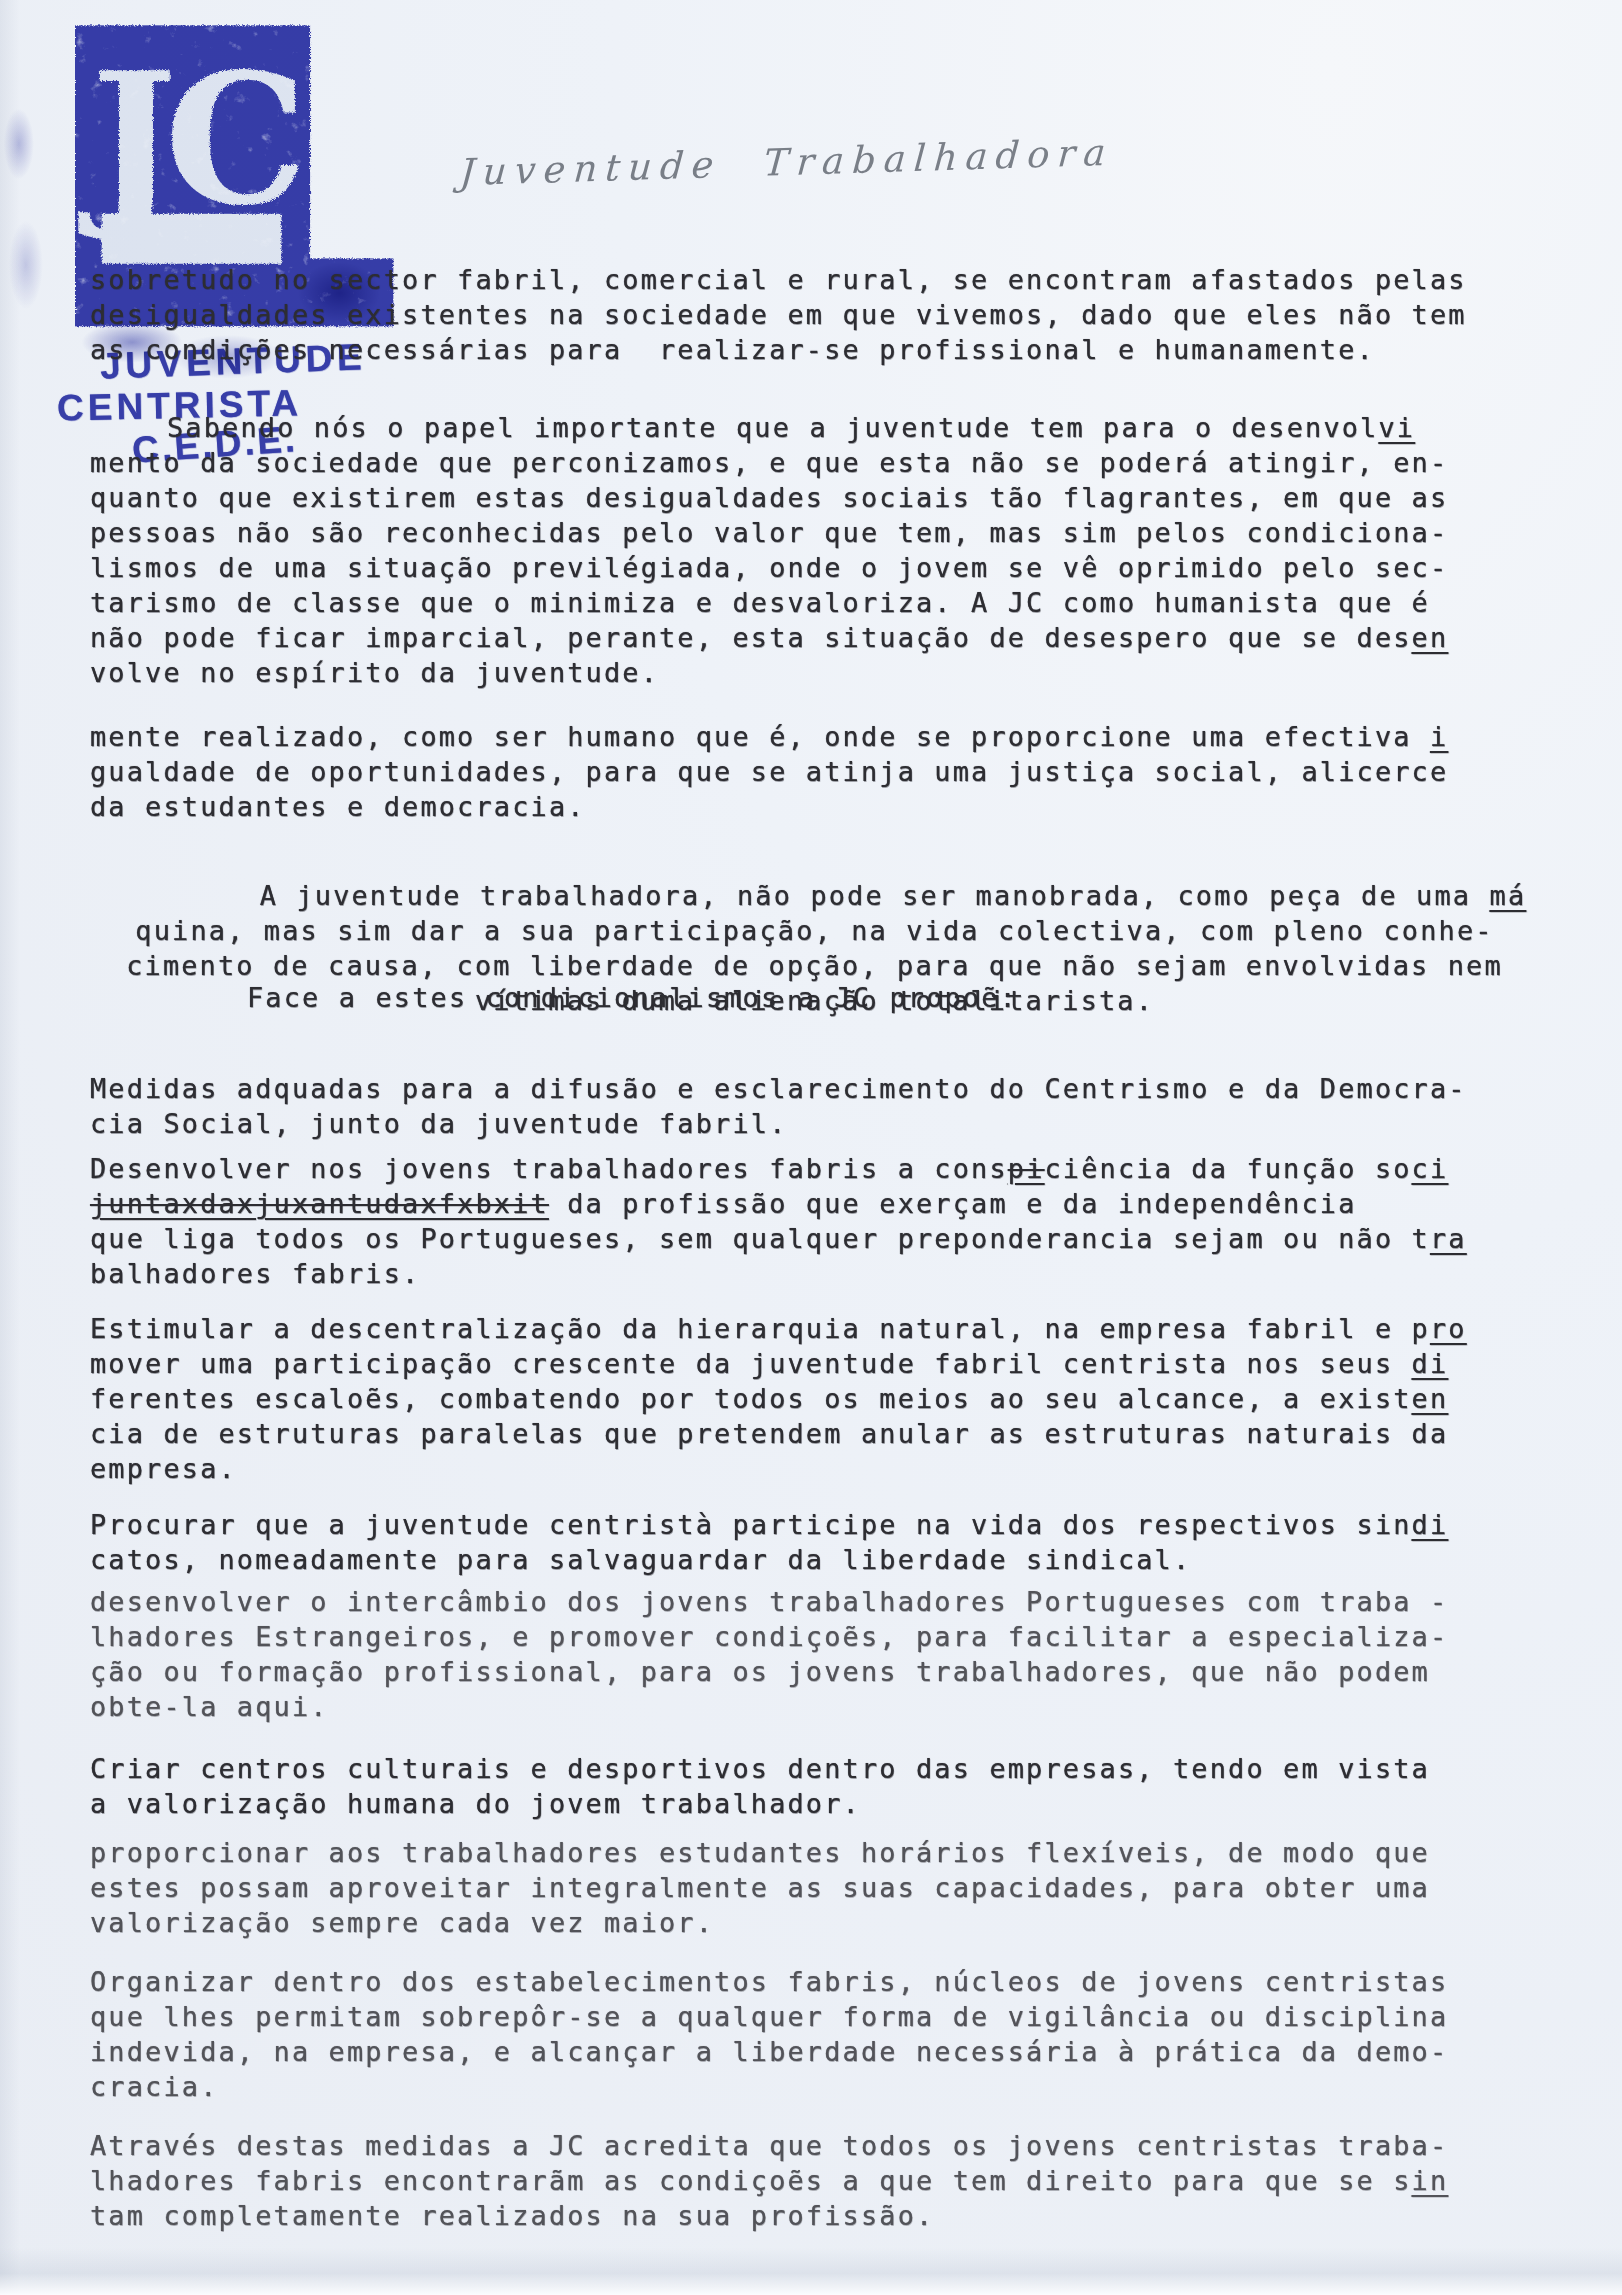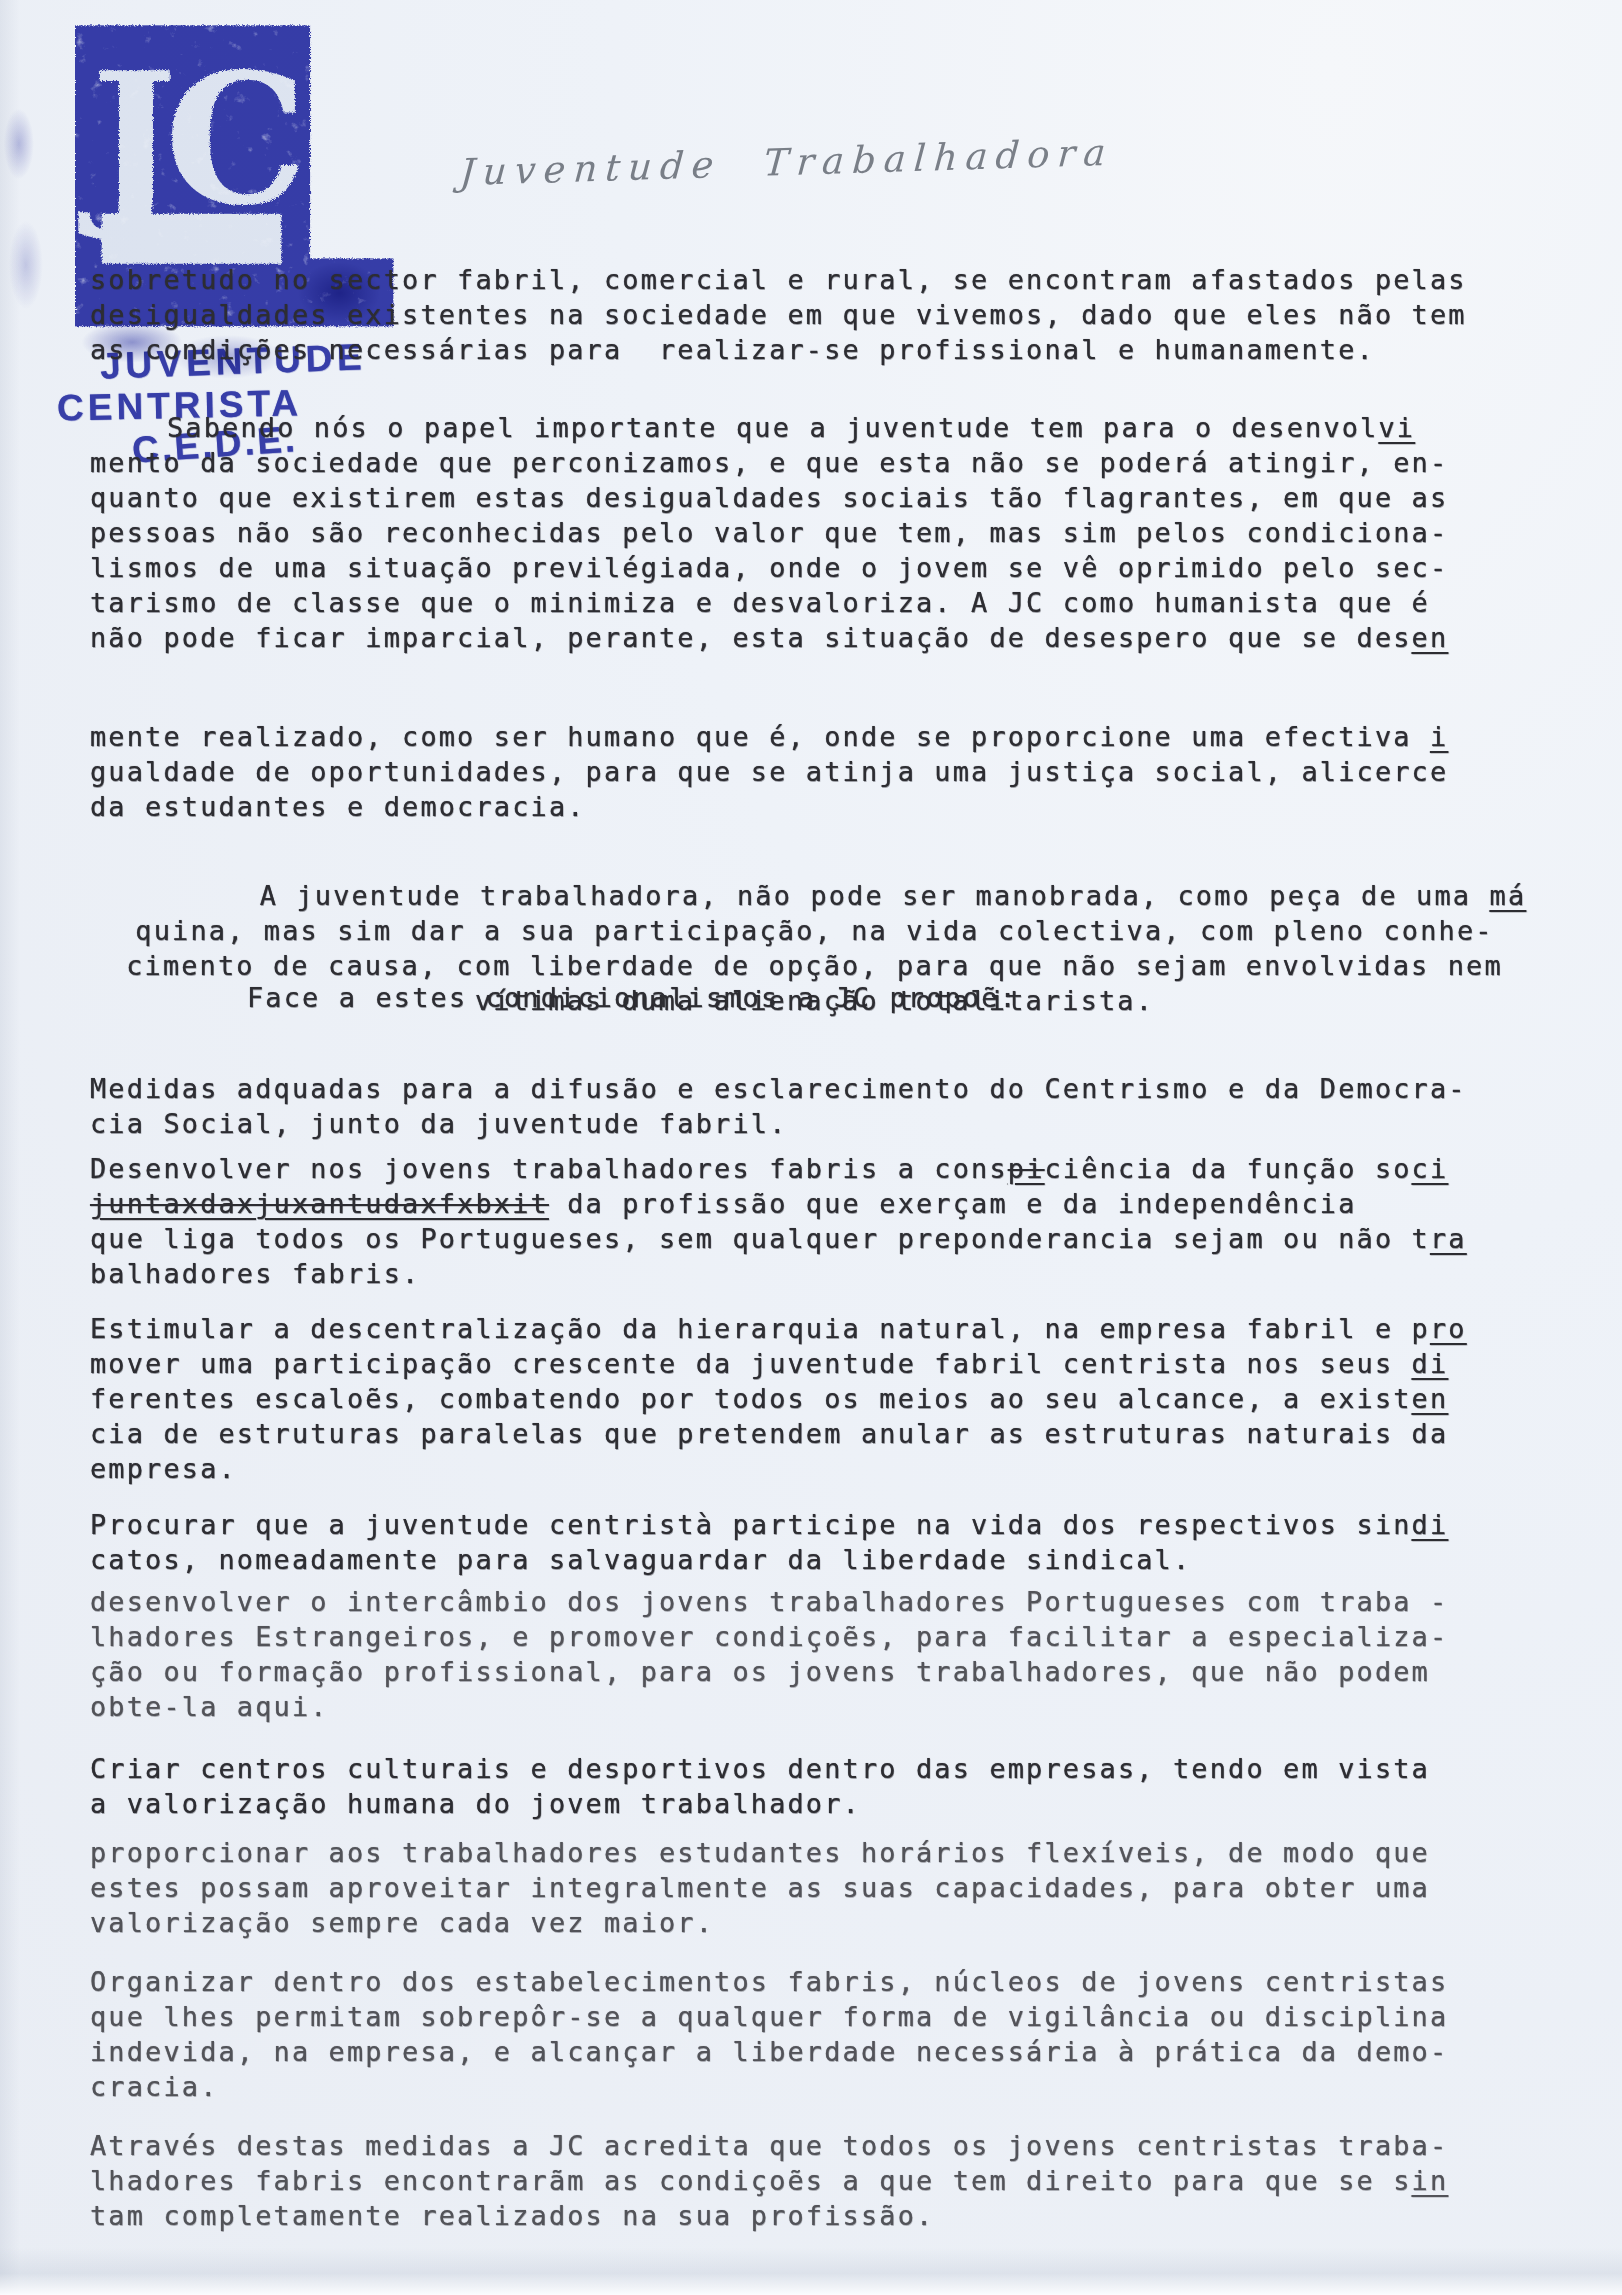--- a/index.html
+++ b/index.html
@@ -107,20 +107,21 @@
         <div class="tline"><span>as condições necessárias para  realizar-se profissional e humanamente.</span></div>
       </div>
       <div class="para" style="top: 410px;">
         <div class="tline" style="padding-left: 77px;"><span>Sabendo nós o papel importante que a juventude tem para o desenvol</span><span class="u">vi</span></div>
         <div class="tline"><span>mento da sociedade que perconizamos, e que esta não se poderá atingir, en-</span></div>
         <div class="tline"><span>quanto que existirem estas desigualdades sociais tão flagrantes, em que as</span></div>
         <div class="tline"><span>pessoas não são reconhecidas pelo valor que tem, mas sim pelos condiciona-</span></div>
         <div class="tline"><span>lismos de uma situação previlégiada, onde o jovem se vê oprimido pelo sec-</span></div>
         <div class="tline"><span>tarismo de classe que o minimiza e desvaloriza. A JC como humanista que é</span></div>
         <div class="tline"><span>não pode ficar imparcial, perante, esta situação de desespero que se des</span><span class="u">en</span></div>
+        <div class="tline"><span>volve no espírito da juventude.</span></div>
       </div>
       <div class="para" style="top: 719px;">
         <div class="tline"><span>mente realizado, como ser humano que é, onde se proporcione uma efectiva </span><span class="u">i</span></div>
         <div class="tline"><span>gualdade de oportunidades, para que se atinja uma justiça social, alicerce</span></div>
         <div class="tline"><span>da estudantes e democracia.</span></div>
       </div>
       <div class="para" style="top: 878px; text-align: center;">
         <div class="tline" style="padding-left: 157px;"><span>A juventude trabalhadora, não pode ser manobrada, como peça de uma </span><span class="u">má</span></div>
         <div class="tline"><span>quina, mas sim dar a sua participação, na vida colectiva, com pleno conhe-</span></div>
         <div class="tline"><span>cimento de causa, com liberdade de opção, para que não sejam envolvidas nem</span></div>

